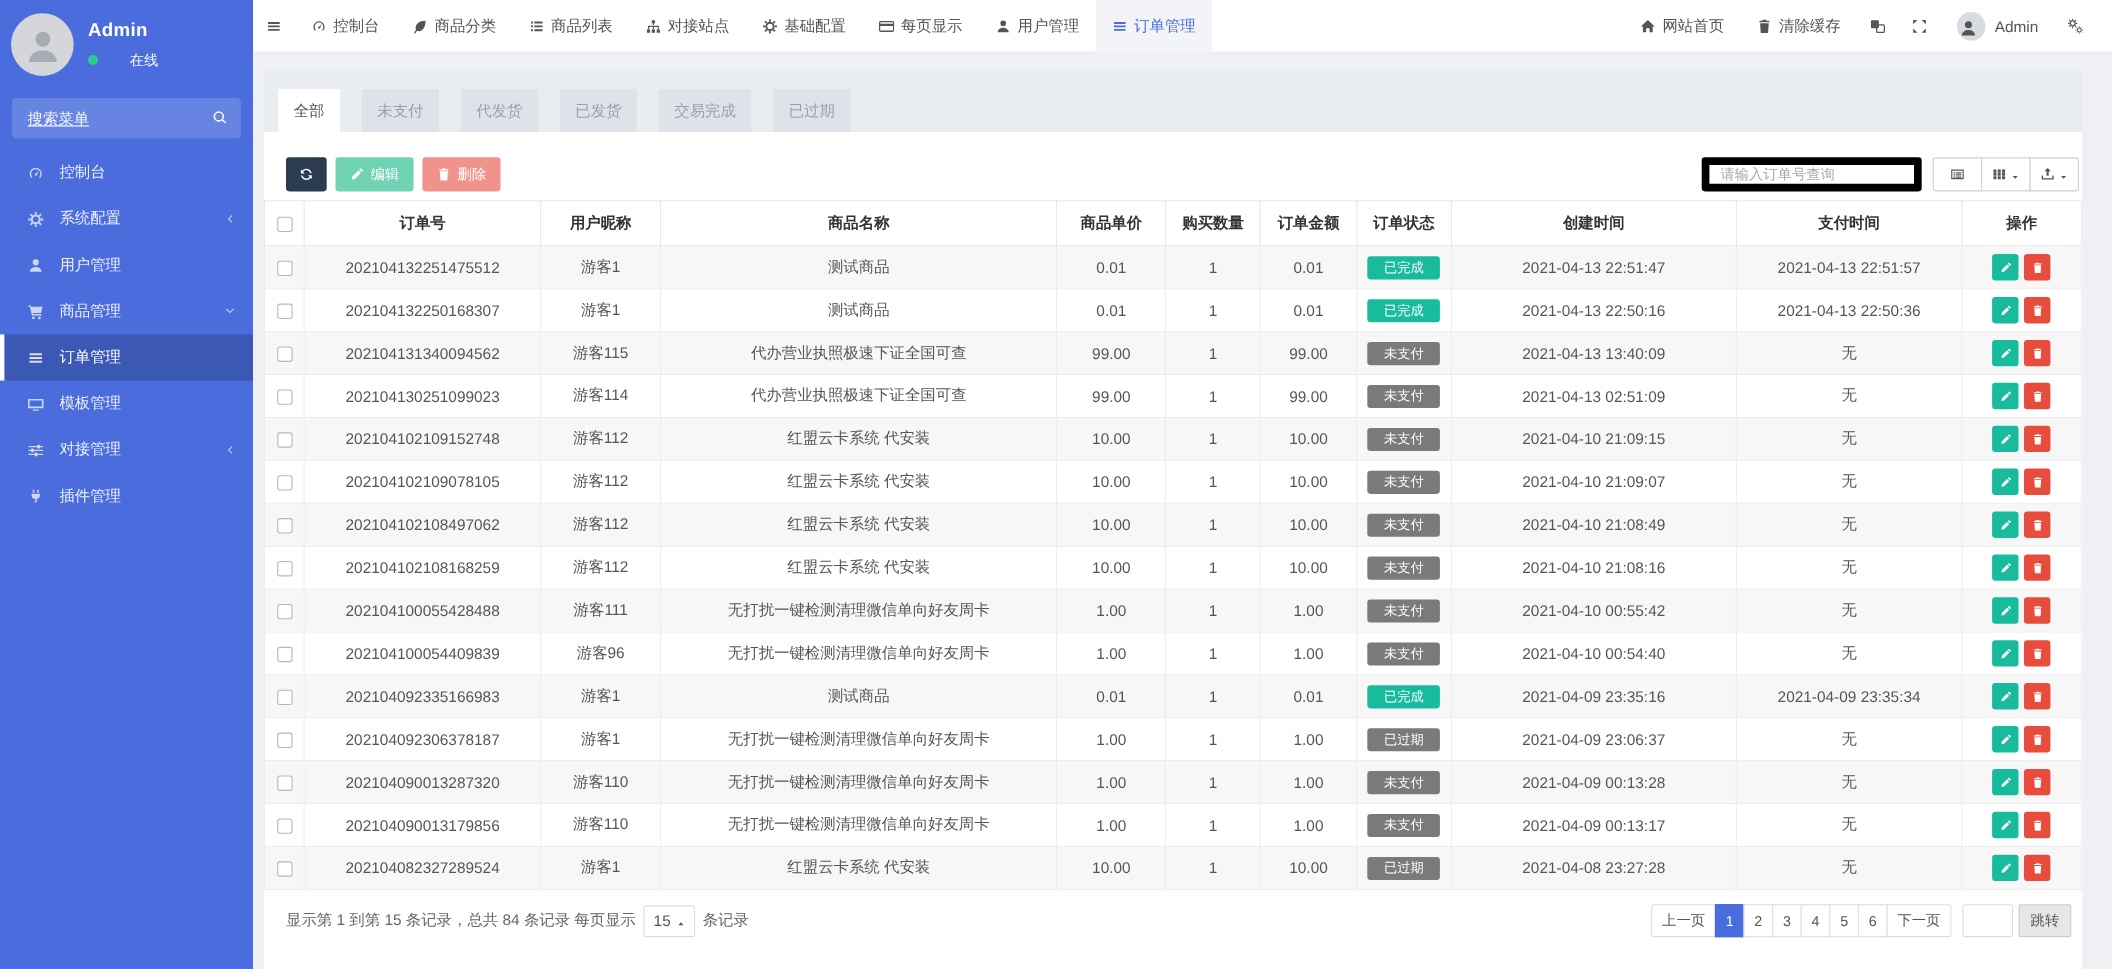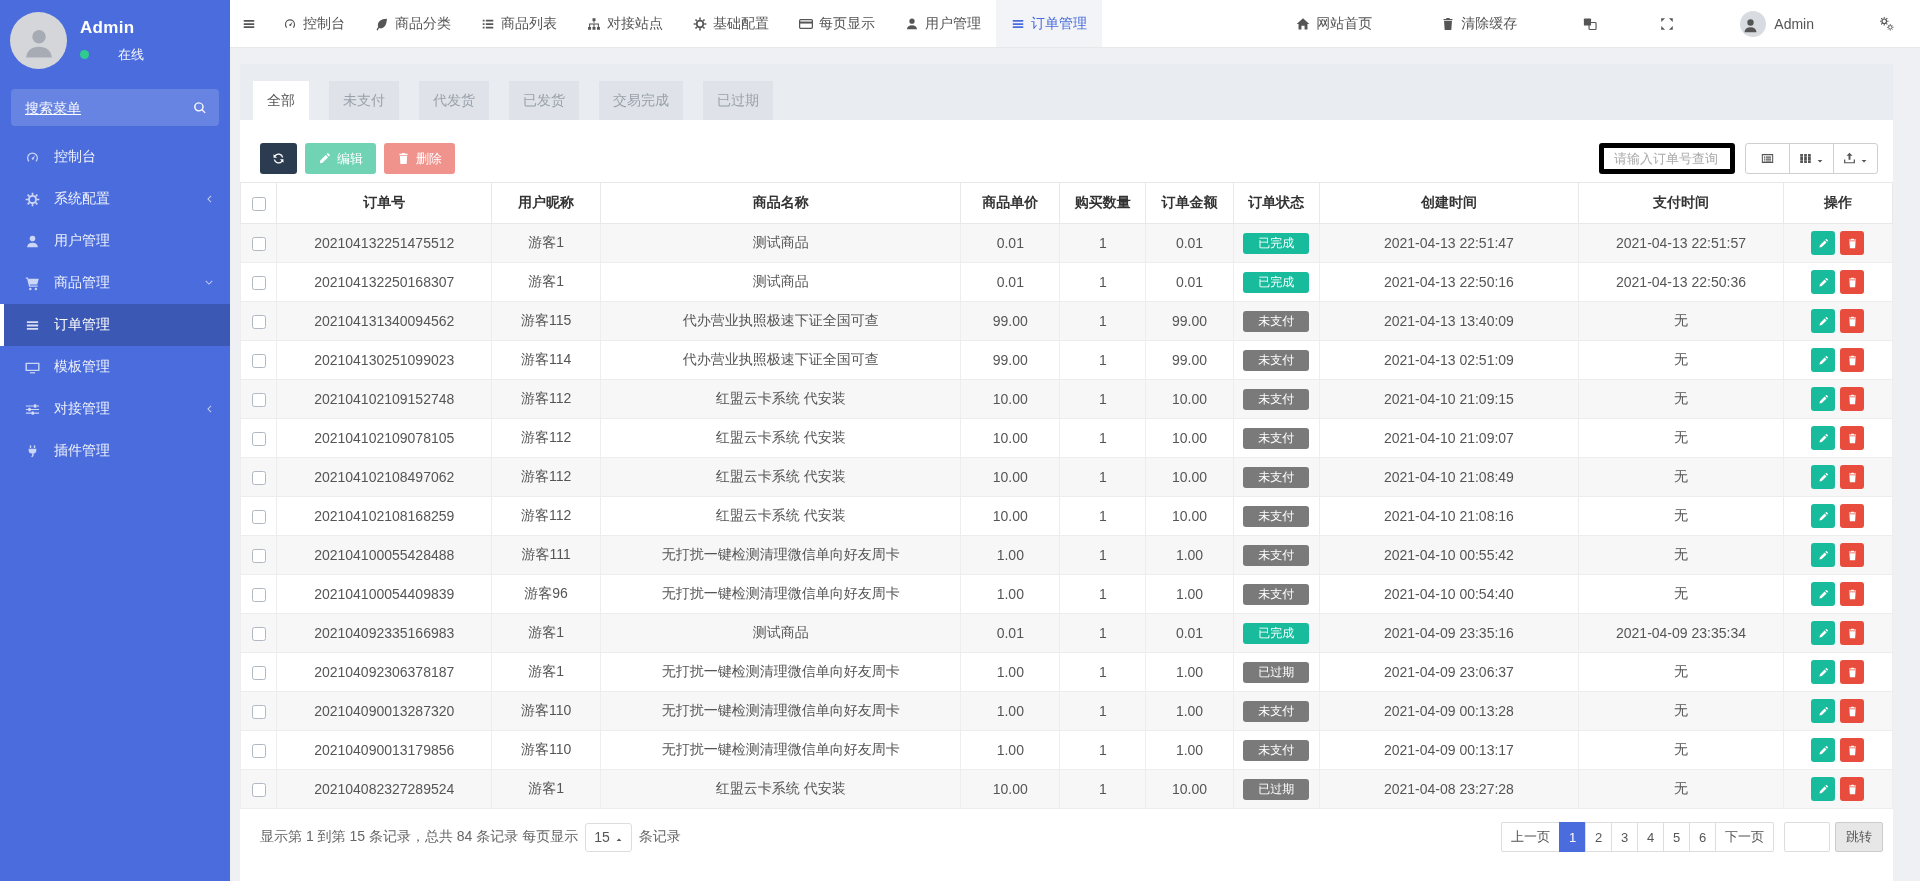--- a/index.html
+++ b/index.html
@@ -27,47 +27,47 @@
   .side-item{height:42px;display:flex;align-items:center;padding:0 16px 0 25px;font-size:14px;color:rgba(255,255,255,.9);cursor:pointer;position:relative;}
   .side-item svg.ic{margin-right:14px;opacity:.8;width:15px;height:15px;}
   .side-item .lbl{flex:none;}
   .side-item svg.chev{margin-left:auto;width:10px;height:10px;opacity:.75;margin-right:0;}
   .side-item.active{background:rgba(0,0,0,.18);color:#fff;}
   .side-item.active::before{content:"";position:absolute;left:0;top:0;bottom:0;width:4px;background:#fff;}
 
   
   .topnav{position:absolute;left:230px;top:0;right:0;height:48px;background:#fff;border-bottom:1px solid #e8e8e8;display:flex;align-items:stretch;box-sizing:border-box;}
   .nav-left,.nav-right{display:flex;align-items:stretch;}
-  .nav-right{margin-left:auto;padding-right:14px;gap:39px;}
+  .nav-right{margin-left:auto;padding-right:14px;}
   .nav-item{display:flex;align-items:center;padding:0 15px;font-size:14px;color:#545454;cursor:pointer;white-space:nowrap;}
   .nav-item svg.ic{margin-right:6px;color:#555;}
   .nav-item.icon-only{padding:0 12px;}
   .nav-item.icon-only svg.ic{margin-right:0;}
   .nav-item.active{background:#f2f4f7;color:#4a6cdd;}
   .nav-item.active svg.ic{color:#4a6cdd;}
   .avatar-sm{width:26px;height:26px;border-radius:50%;background:#d8dbdf;display:inline-flex;align-items:center;justify-content:center;overflow:hidden;margin-right:8px;}
   .avatar-sm svg{width:17px;height:17px;color:#f3f4f6;margin-top:3px;}
 
   
   .content{position:absolute;left:230px;top:48px;right:0;bottom:0;padding:16px 27px 0 10px;box-sizing:border-box;display:flex;flex-direction:column;}
   .tabstrip{flex:none;height:56px;box-sizing:border-box;background:#e9edf2;padding:17px 0 0 13px;display:flex;}
   .tab{height:39px;line-height:39px;padding:0 14px;margin-right:20px;font-size:14px;background:#dfe3e9;color:#99a0aa;cursor:pointer;}
   .tab.active{background:#fff;color:#555;}
   .panel{flex:1;background:#fff;overflow:hidden;}
 
   
-  .toolbar{display:flex;align-items:center;padding:23px 15px 0 20px;}
+  .toolbar{display:flex;align-items:center;padding:23px 3px 0 20px;}
   .btn{height:31px;border:none;border-radius:3px;color:#fff;font-size:13px;display:inline-flex;align-items:center;padding:0 13px;cursor:pointer;font-family:inherit;}
   .btn svg.ic{width:13px;height:13px;}
   .btn .bl{margin-left:6px;}
   .btn-refresh{background:#2c3c50;width:37px;padding:0;justify-content:center;}
   .btn-edit{background:#6fd3b4;margin-left:8px;}
   .btn-del{background:#ef938c;margin-left:8px;}
   .toolbar-right{margin-left:auto;display:flex;align-items:center;}
-  .order-search{width:136px;height:31px;box-sizing:border-box;border:5px solid #000000;border-radius:3px;padding:0 10px;font-size:13px;color:#555;outline:none;font-family:inherit;}
+  .order-search{width:200px;height:31px;box-sizing:border-box;border:7px solid #000000;border-radius:3px;padding:0 10px;font-size:13px;color:#555;outline:none;font-family:inherit;}
   .order-search::placeholder{color:#a9a9a9;}
   .view-group{display:flex;margin-left:10px;}
   .vbtn{width:45px;height:31px;box-sizing:border-box;background:#fff;border:1px solid #cfcfcf;margin-left:-1px;display:inline-flex;align-items:center;justify-content:center;color:#555;cursor:pointer;padding:0;}
   .vbtn:first-child{border-radius:3px 0 0 3px;margin-left:0;}
   .vbtn:last-child{border-radius:0 3px 3px 0;}
   .vbtn svg.ic{width:13px;height:13px;}
   .vbtn .caret svg{width:8px;height:8px;margin-left:4px;}
 
   
   .table-wrap{margin-top:8px;}

